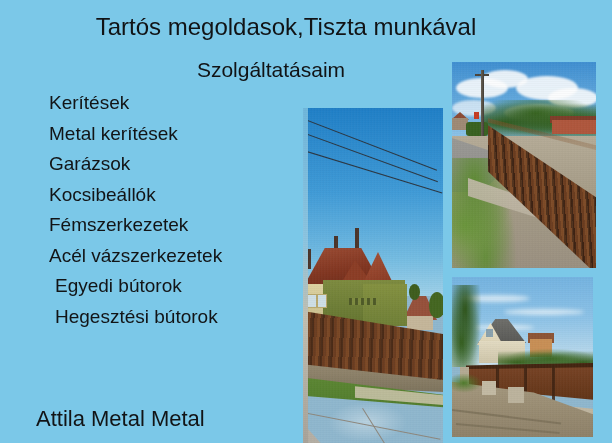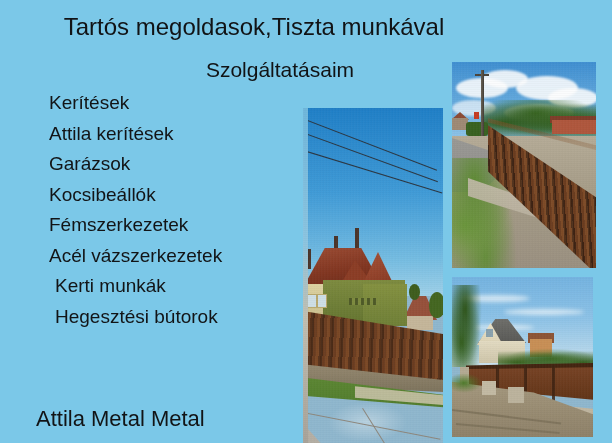--- a/index.html
+++ b/index.html
@@ -26,32 +26,32 @@
     position: absolute;
     left: 0;
     top: 12px;
     width: 508px;
     text-align: center;
     font-size: 24px;
     line-height: 30px;
     color: #111315;
     letter-spacing: 0px;
     white-space: nowrap;
+    padding-left: 32px;
   }
   #subtitle {
     position: absolute;
     left: 0;
     top: 56px;
     width: 542px;
     text-align: center;
     font-size: 21px;
     line-height: 28px;
     color: #111315;
     white-space: nowrap;
-    padding-left: 9px;
   }
   #services-list {
     position: absolute;
     left: 26px;
     top: 88px;
     width: 270px;
     margin: 0;
     padding: 0;
     list-style: none;
   }
@@ -358,26 +358,26 @@
 </head>
 <body>
 
 <div id="slide" style="background: rgb(123, 200, 232);">
 
   <div id="title">Tartós megoldasok,Tiszta munkával</div>
   <div id="subtitle">Szolgáltatásaim</div>
 
   <ul id="services-list">
     <li>Kerítések</li>
-    <li>Attila kerítések</li>
+    <li>Metal kerítések</li>
     <li>Garázsok</li>
     <li>Kocsibeállók</li>
     <li>Fémszerkezetek</li>
     <li>Acél vázszerkezetek</li>
-    <li class="indented">Kerti munkák</li>
+    <li class="indented">Egyedi bútorok</li>
     <li class="indented">Hegesztési bútorok</li>
   </ul>
 
   <div id="brand">Attila Metal Metal</div>
 
   <div class="photo" id="photo-street-house">
     <div class="scene">
       <div class="p1-sky"></div>
       <div class="p1-wire p1-w1"></div>
       <div class="p1-wire p1-w2"></div>

